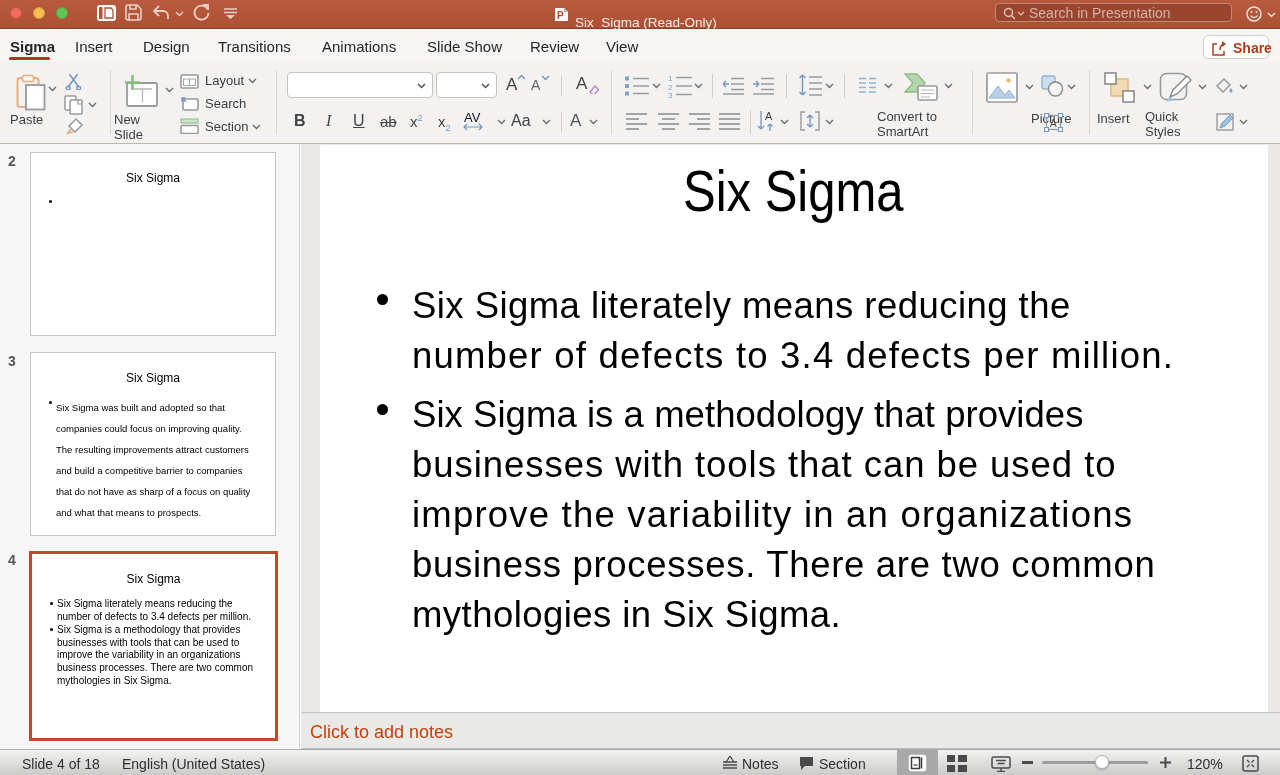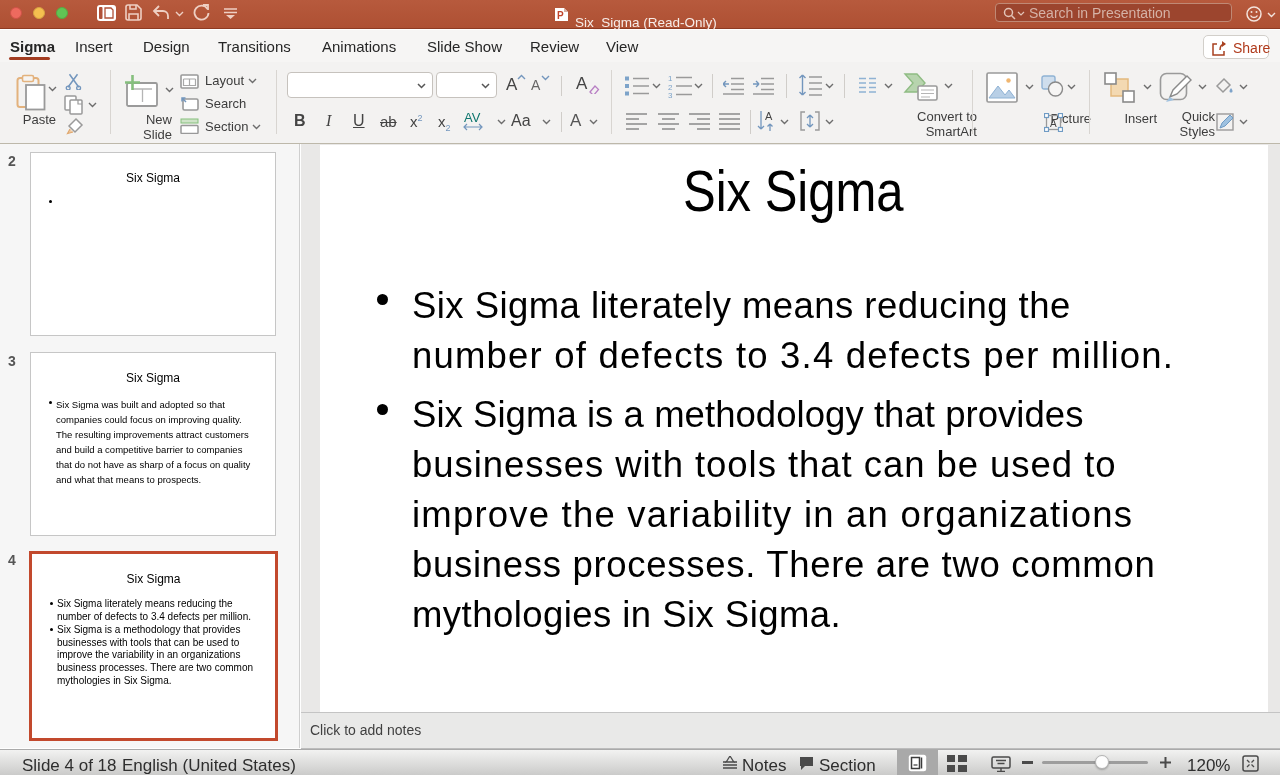--- a/index.html
+++ b/index.html
@@ -8,34 +8,34 @@
 #titlebar{position:absolute;left:0;top:0;width:1280px;height:29px;background:linear-gradient(#b75a3d,#ae5033);border-bottom:1px solid #8e3a22}
 .tl{position:absolute;top:7px;width:12px;height:12px;border-radius:50%}
 #ttext{position:absolute;left:575px;top:15px;color:#f7ece8;font-size:13.5px}
 #searchbox{position:absolute;left:995px;top:3px;width:237px;height:19px;background:#9c452e;border:1px solid #c08975;border-radius:4px;color:#d5b2a6;font-size:14px;line-height:17px}
 
 #menurow{position:absolute;left:0;top:30px;width:1280px;height:32px;background:#f6f5f4}
 .tab{position:absolute;top:8px;font-size:15px;color:#262626}
 
 #ribbon{position:absolute;left:0;top:62px;width:1280px;height:82px;background:#f3f2f1;border-bottom:1px solid #bdb8aa}
 .vdiv{position:absolute;top:8px;height:64px;width:1px;background:#d8d5d1}
-.rlabel{position:absolute;font-size:13px;line-height:15px;color:#3d3d3d;text-align:right}
+.rlabel{position:absolute;font-size:13px;line-height:15px;color:#3d3d3d;text-align:left}
 .ddbox{position:absolute;top:10px;height:26px;background:#fff;border:1px solid #c6c2bd;border-radius:4px}
 
 #sidebar{position:absolute;left:0;top:144px;width:300px;height:604px;background:#f6f6f6;border-right:1px solid #cfcfcf}
 .thumb{position:absolute;left:30px;width:246px;background:#fff;border:1px solid #c6c6c6}
 .tnum{position:absolute;left:8px;font-size:14px;font-weight:bold;color:#555}
 .ttitle{position:absolute;left:0;top:18px;width:100%;text-align:center;font-size:12px;line-height:14px;color:#000}
 .tbody{position:absolute;left:25px;top:42.5px;font-size:9.7px;line-height:13.1px;color:#000;letter-spacing:0;white-space:nowrap}
 .tdot{position:absolute;left:18px;width:3px;height:3px;border-radius:50%;background:#000}
 #canvas{position:absolute;left:301px;top:144px;width:979px;height:568px;background:#e9e8e7}
 #slide{position:absolute;left:19px;top:1px;width:948px;height:567px;background:#fff}
 #notes{position:absolute;left:301px;top:712px;width:979px;height:37px;background:#e9e9e8;border-top:1px solid #c4c4c4;border-bottom:1px solid #bcbcbc}
 #statusbar{position:absolute;left:0;top:749px;width:1280px;height:26px;background:linear-gradient(#f2f2f1,#cbcbca);border-top:1px solid #aaa}
-.sbtext{position:absolute;top:6px;font-size:17px;color:#2e2e2e}
+.sbtext{position:absolute;top:6px;font-size:14px;color:#2e2e2e}
 </style></head>
 <body>
 <div id="titlebar">
   <div class="tl" style="left:10px;background:#ed6a5e;border:1px solid #ce5247"></div>
   <div class="tl" style="left:33px;background:#f5bf4f;border:1px solid #d6a243"></div>
   <div class="tl" style="left:56px;background:#61c454;border:1px solid #58a942"></div>
   <svg class="abs" style="left:97px;top:5px" width="19" height="16" viewBox="0 0 19 16">
     <rect x="0" y="0" width="19" height="16" rx="3" fill="#fff"></rect>
     <rect x="2" y="2" width="3.5" height="12" rx="1" fill="#b05138"></rect>
     <path d="M8 3h6l2 2v8H8z" fill="none" stroke="#b05138" stroke-width="1.3"></path>
@@ -94,21 +94,21 @@
   <span class="tab" style="left:322px">Animations</span>
   <span class="tab" style="left:427px">Slide Show</span>
   <span class="tab" style="left:530px">Review</span>
   <span class="tab" style="left:606px">View</span>
   <div id="sharebtn" style="position:absolute;left:1203px;top:5px;width:66px;height:24px;background:#fff;border:1px solid #d2cfca;border-radius:5px">
     <svg style="position:absolute;left:7px;top:4px" width="17" height="16" viewBox="0 0 17 16">
       <path d="M6 4H2v11h11v-4" fill="none" stroke="#a8401f" stroke-width="1.5"></path>
       <path d="M9 10c0-4 2-6 5-6" fill="none" stroke="#a8401f" stroke-width="1.5"></path>
       <path d="M11 1l4 3-4 3z" fill="#a8401f"></path>
     </svg>
-    <span style="position:absolute;left:29px;top:4px;font-size:14px;font-weight:normal;color:#b03a1b">Share</span>
+    <span style="position:absolute;left:29px;top:4px;font-size:14px;font-weight:bold;color:#b03a1b">Share</span>
   </div>
 </div>
 <div id="ribbon">
 
 <svg class="abs" style="left:16px;top:12px" width="30" height="37" viewBox="0 0 30 37">
   <rect x="1.5" y="4" width="21" height="29" rx="2.5" fill="none" stroke="#e3b27d" stroke-width="2"></rect>
   <rect x="6.5" y="1.5" width="11" height="6" rx="1.5" fill="#f6f4f2" stroke="#e3b27d" stroke-width="1.6"></rect>
   <rect x="10" y="11" width="18.5" height="24.5" fill="#fff" stroke="#9a9a9a" stroke-width="1.8"></rect>
 </svg>
 <span class="rlabel" style="left:10px;top:50px;width:46px">Paste</span>
@@ -186,21 +186,21 @@
 <span class="abs" style="left:576px;top:12px;font-size:17px;color:#444">A</span>
 <svg class="abs" style="left:588px;top:22px" width="12" height="10">
       <path d="M2 8l5-6 3.5 3.5-5 6z" fill="none" stroke="#b87fc4" stroke-width="1.3"></path>
     </svg>
 <span class="abs" style="left:294px;top:50px;font-size:16px;font-weight:bold;color:#444">B</span>
 <span class="abs" style="left:326px;top:50px;font-size:16px;font-style:italic;font-family:'Liberation Serif',serif;color:#444">I</span>
 <span class="abs" style="left:353px;top:50px;font-size:16px;text-decoration:underline;color:#444">U</span>
 <span class="abs" style="left:380px;top:51px;font-size:15px;text-decoration:line-through;color:#444">ab</span>
 <span class="abs" style="left:410px;top:51px;font-size:15px;color:#444">x<sup style="font-size:9px;color:#7396bd">2</sup></span>
 <span class="abs" style="left:438px;top:51px;font-size:15px;color:#444">x<sub style="font-size:9px;color:#7396bd">2</sub></span>
-<span class="abs" style="left:464px;top:48px;font-size:13px;color:#0f766e">AV</span>
+<span class="abs" style="left:464px;top:48px;font-size:13px;color:#0f172a">AV</span>
 <svg class="abs" style="left:463px;top:61px" width="20" height="8">
       <path d="M1 4h17M4 1L1 4l3 3M16 1l3 3-3 3" stroke="#7396bd" stroke-width="1.2" fill="none"></path>
     </svg>
 <svg class="abs chevsvg" style="left:497px;top:57px" width="9" height="6">
       <path d="M1 1l3.5 3.5L8 1" stroke="#6d6d6d" stroke-width="1.4" fill="none"></path>
     </svg>
 <span class="abs" style="left:511px;top:50px;font-size:16px;color:#444">Aa</span>
 <svg class="abs chevsvg" style="left:542px;top:57px" width="9" height="6">
       <path d="M1 1l3.5 3.5L8 1" stroke="#6d6d6d" stroke-width="1.4" fill="none"></path>
     </svg>
@@ -354,41 +354,41 @@
 <div id="sidebar">
   <div class="tnum" style="top:9px">2</div>
   <div class="thumb" id="th2" style="top:8px;height:184px">
     <div class="ttitle">Six Sigma</div>
     <div class="tdot" style="top:47px"></div>
   </div>
   <div class="tnum" style="top:209px">3</div>
   <div class="thumb" id="th3" style="top:208px;height:184px">
     <div class="ttitle">Six Sigma</div>
     <div class="tdot" style="top:48px"></div>
-    <div class="tbody" style="top:44.4px;font-size:9.5px;line-height:15px;letter-spacing:0">Six Sigma was built and adopted so that<br>companies could focus on improving quality.<br>The resulting improvements attract customers<br>and build a competitive barrier to companies<br>that do not have as sharp of a focus on quality<br>and what that means to prospects.</div>
+    <div class="tbody" style="top:44.4px;font-size:9.5px;line-height:21px;letter-spacing:0">Six Sigma was built and adopted so that<br>companies could focus on improving quality.<br>The resulting improvements attract customers<br>and build a competitive barrier to companies<br>that do not have as sharp of a focus on quality<br>and what that means to prospects.</div>
   </div>
   <div class="tnum" style="top:408px">4</div>
   <div class="thumb" id="th4" style="top:407px;height:190px;border:3px solid #c2492d;left:29px;width:249px">
     <div class="ttitle">Six Sigma</div>
     <div class="tdot" style="top:48px"></div>
     <div class="tdot" style="top:74px"></div>
     <div class="tbody" style="top:44.4px;font-size:10px;line-height:12.7px;letter-spacing:0">Six Sigma literately means reducing the<br>number of defects to 3.4 defects per million.<br>Six Sigma is a methodology that provides<br>businesses with tools that can be used to<br>improve the variability in an organizations<br>business processes. There are two common<br>mythologies in Six Sigma.</div>
   </div>
 </div>
 <div id="canvas">
   <div id="slide">
     <div id="stitle" style="position:absolute;left:-1px;top:11px;width:948px;text-align:center;font-size:57px;line-height:70px;color:#000"><span style="display:inline-block;transform:scaleX(0.86)">Six Sigma</span></div>
     <div style="position:absolute;left:57px;top:149px;width:11px;height:11px;border-radius:50%;background:#000"></div>
     <div class="sbody" style="position:absolute;left:92px;top:136px;font-size:36.5px;line-height:50px;color:#000"><span style="letter-spacing:0.45px">Six Sigma literately means reducing the</span><br><span style="letter-spacing:1.2px">number of defects to 3.4 defects per million.</span></div>
     <div style="position:absolute;left:57px;top:259px;width:11px;height:11px;border-radius:50%;background:#000"></div>
     <div class="sbody" style="position:absolute;left:92px;top:245px;font-size:36.5px;line-height:50px;color:#000"><span style="letter-spacing:0.05px">Six Sigma is a methodology that provides</span><br><span style="letter-spacing:0.95px">businesses with tools that can be used to</span><br><span style="letter-spacing:1.2px">improve the variability in an organizations</span><br><span style="letter-spacing:0.7px">business processes. There are two common</span><br><span style="letter-spacing:0.45px">mythologies in Six Sigma.</span></div>
   </div>
 </div>
 <div id="notes">
-    <span style="position:absolute;left:9px;top:9px;font-size:14px;color:#404040">Click to add notes</span>
+    <span style="position:absolute;left:9px;top:9px;font-size:18px;color:#c2410c">Click to add notes</span>
   </div>
 <div id="statusbar">
   <span class="sbtext" style="left:22px">Slide 4 of 18</span>
   <span class="sbtext" style="left:122px">English (United States)</span>
   <svg class="abs" style="left:723px;top:6px" width="14" height="13" viewBox="0 0 14 13">
     <path d="M0 12h14M0 9h14" stroke="#4a4a4a" stroke-width="1.4"></path>
     <path d="M7 0L3.2 6h7.6z" fill="none" stroke="#4a4a4a" stroke-width="1.3"></path>
     <path d="M0 6h3M11 6h3" stroke="#4a4a4a" stroke-width="1.4"></path>
   </svg>
   <span class="sbtext" style="left:742px">Notes</span>

